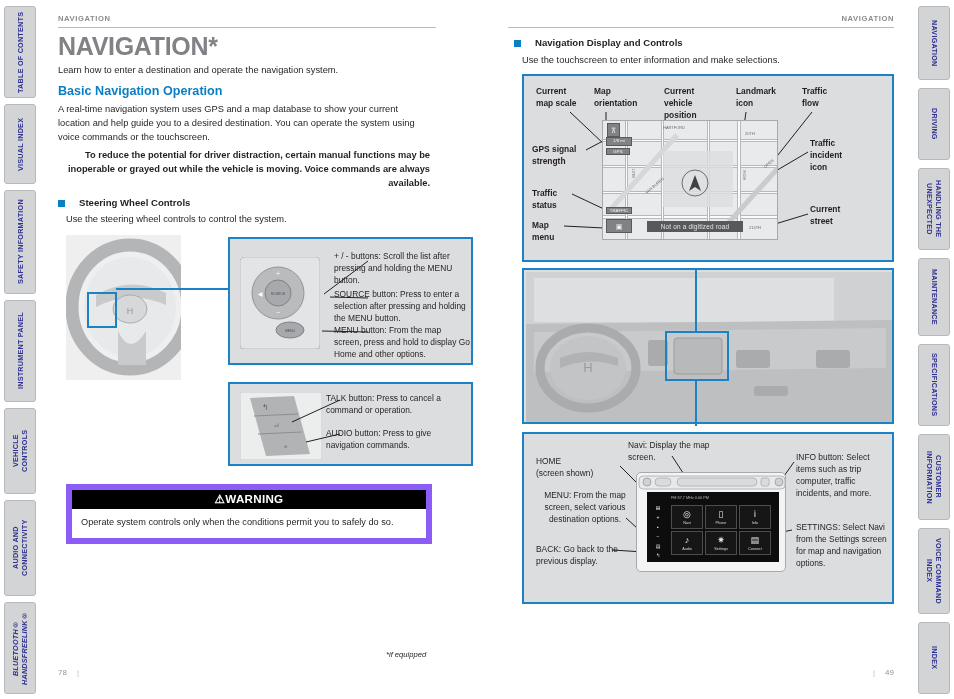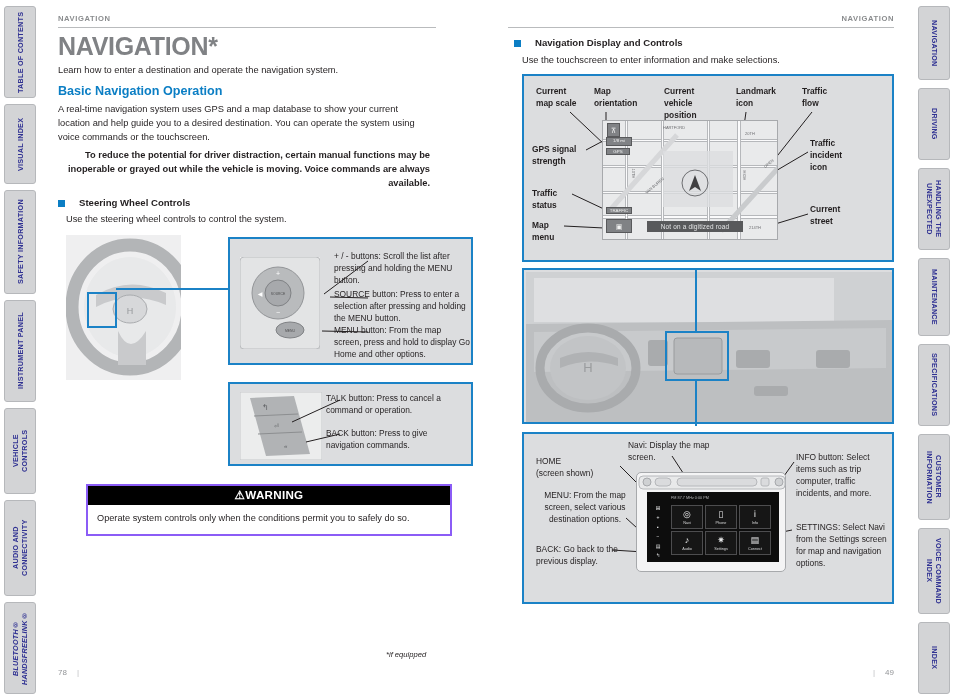--- a/index.html
+++ b/index.html
@@ -84,21 +84,21 @@
   .leader { position: absolute; background: #231f20; transform-origin: left center; height: 1px; }
 
   
   .photo {
     position: absolute;
     background: linear-gradient(160deg,#f2f2f3 0%,#e2e3e4 40%,#cccdcf 100%);
   }
   .swphoto { position: absolute; overflow: hidden; }
 
   
-  .warnbox { position: absolute; border: 2px solid #8b5cf6; background: #fff; margin-left: 20px; }
+  .warnbox { position: absolute; border: 6px solid #8b5cf6; background: #fff; }
   .warnhdr {
     background: #000; color: #fff; text-align: center;
     font-size: 11.6px; font-weight: bold; letter-spacing: .3px;
     padding: 2px 0 3px;
   }
   .warnbody { padding: 7px 9px 8px; }
   .warnbody p { font-size: 9.2px; color: #231f20; line-height: 1.5; }
   .warnbody p + p { margin-top: 7px; }
 
   
@@ -271,21 +271,21 @@
         </svg>
       </div>
       <svg width="245" height="84" style="position:absolute;left:0;top:0;">
         <line x1="62" y1="38" x2="110" y2="16" stroke="#231f20"></line>
         <line x1="76" y1="58" x2="110" y2="50" stroke="#231f20"></line>
       </svg>
       <div class="calltext" style="left:96px;top:9px;width:140px;">
         <b>TALK button:</b><span> Press to cancel a command or operation.</span>
       </div>
       <div class="calltext" style="left:96px;top:44px;width:140px;">
-        <b>BACK button:</b><span> Press to give navigation commands.</span>
+        <b>AUDIO button:</b><span> Press to give navigation commands.</span>
       </div>
     </div>
 
     <div class="warnbox" style="left:28px;top:484px;width:366px;">
       <div class="warnhdr">
         <span>⚠</span><span>WARNING</span>
       </div>
       <div class="warnbody">
         <p>Operate system controls only when the conditions permit you to safely do so.</p>
       </div>

